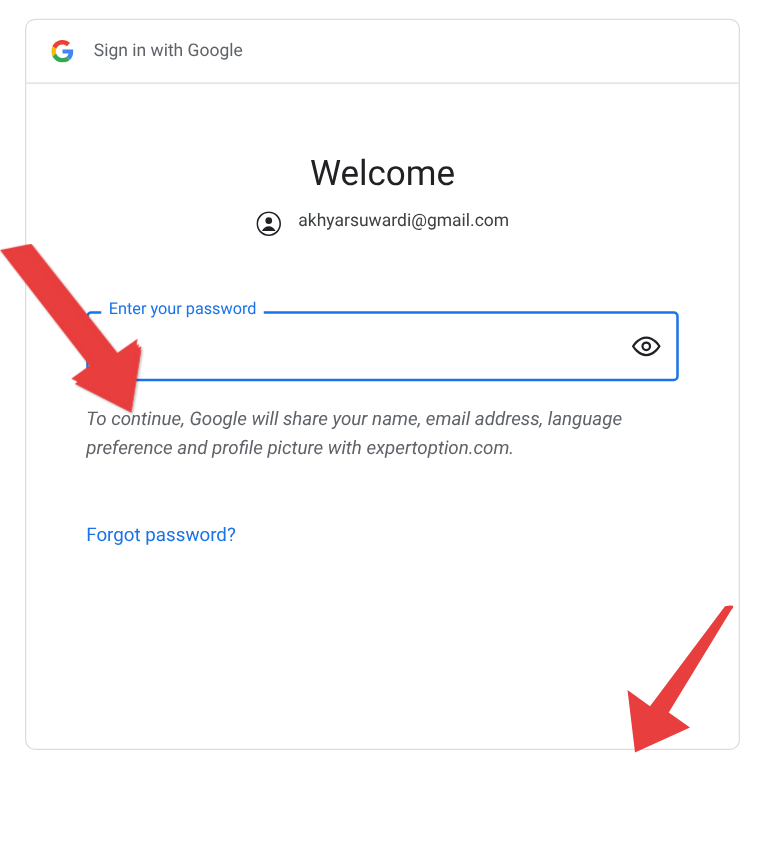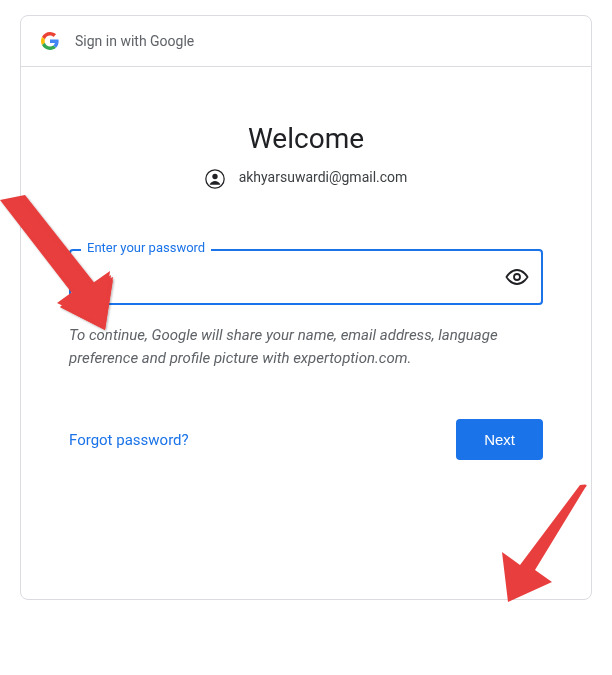--- a/index.html
+++ b/index.html
@@ -165,21 +165,20 @@
       <svg class="eye-icon" viewBox="0 0 24 24">
         <path fill="none" stroke="#202124" stroke-width="1.8" d="M1.5 12s4-7 10.5-7 10.5 7 10.5 7-4 7-10.5 7S1.5 12 1.5 12z"></path>
         <circle cx="12" cy="12" r="3" fill="none" stroke="#202124" stroke-width="1.8"></circle>
       </svg>
     </div>
 
     <p class="disclosure-text">To continue, Google will share your name, email address, language preference and profile picture with expertoption.com.</p>
 
     <div class="footer-row">
       <span class="forgot-link">Forgot password?</span>
-      <button class="next-button">Next</button>
     </div>
   </div>
 </div>
 
 <svg class="arrow" style="left:-5px; top:195px; width:130px; height:150px;" viewBox="0 0 130 150">
   <defs>
     <filter id="shadow1">
         <feDropShadow dx="1" dy="1" stdDeviation="1" flood-opacity="0.3"></feDropShadow>
       </filter>
   </defs>

